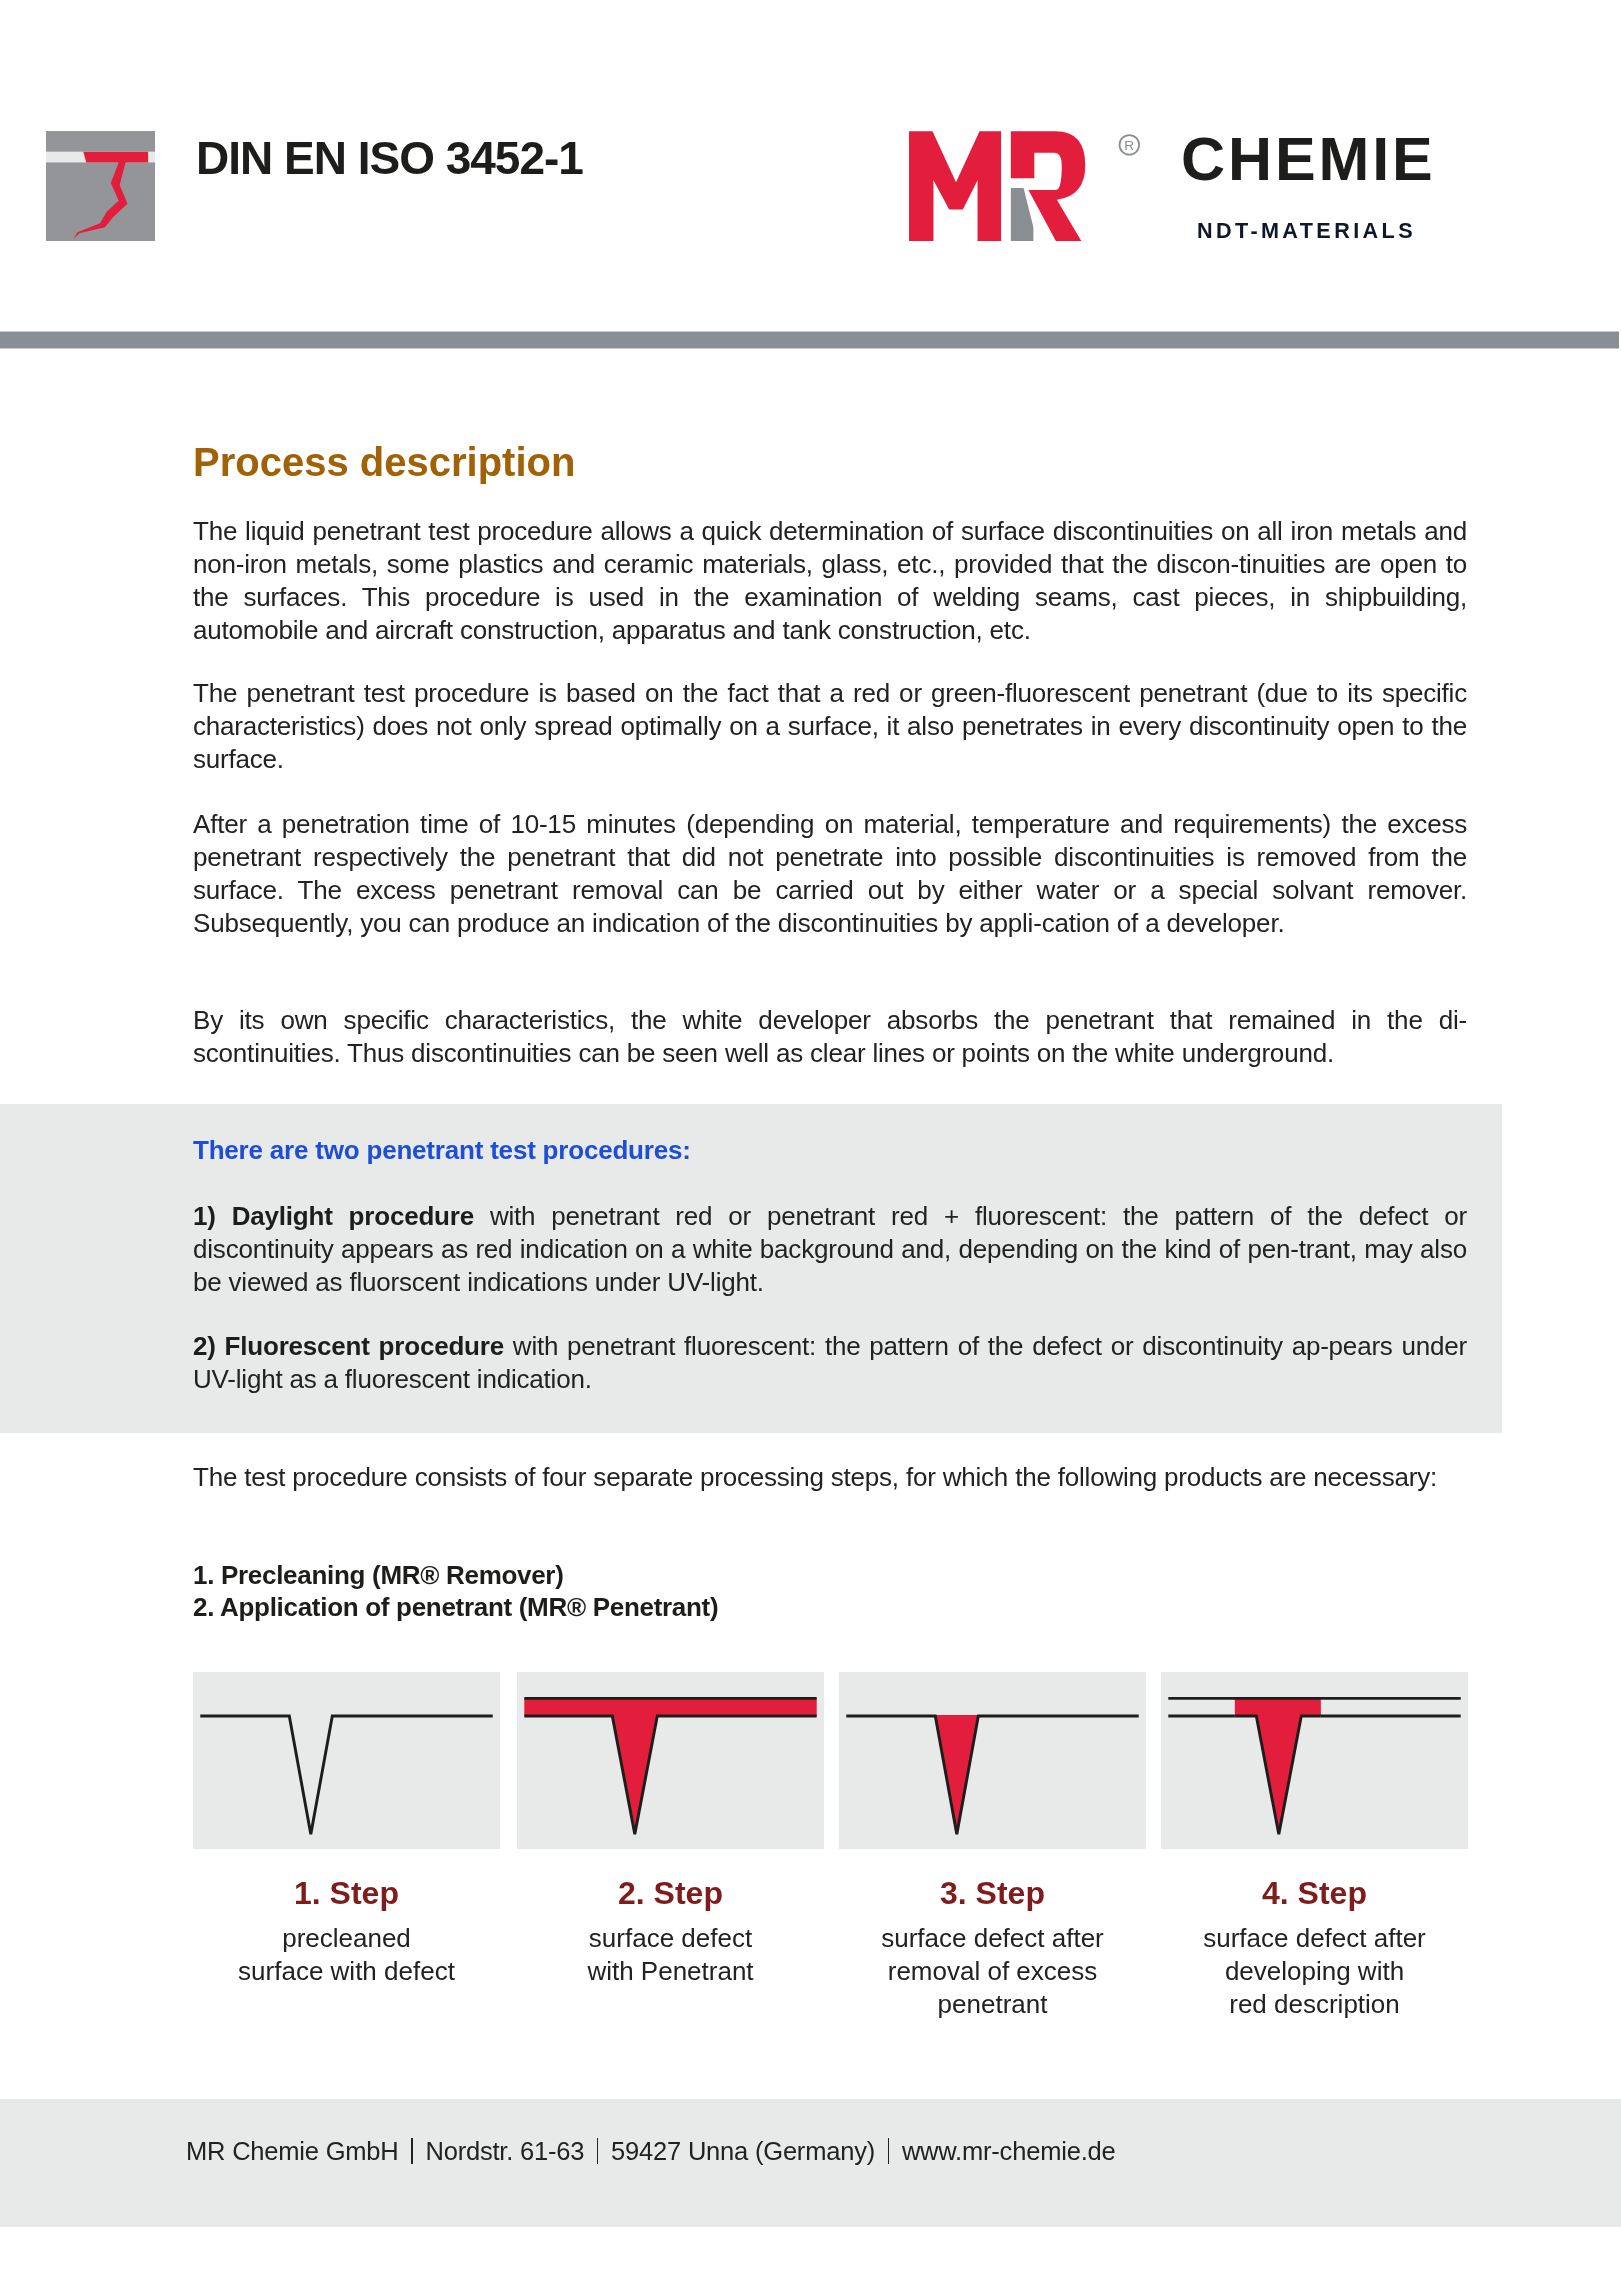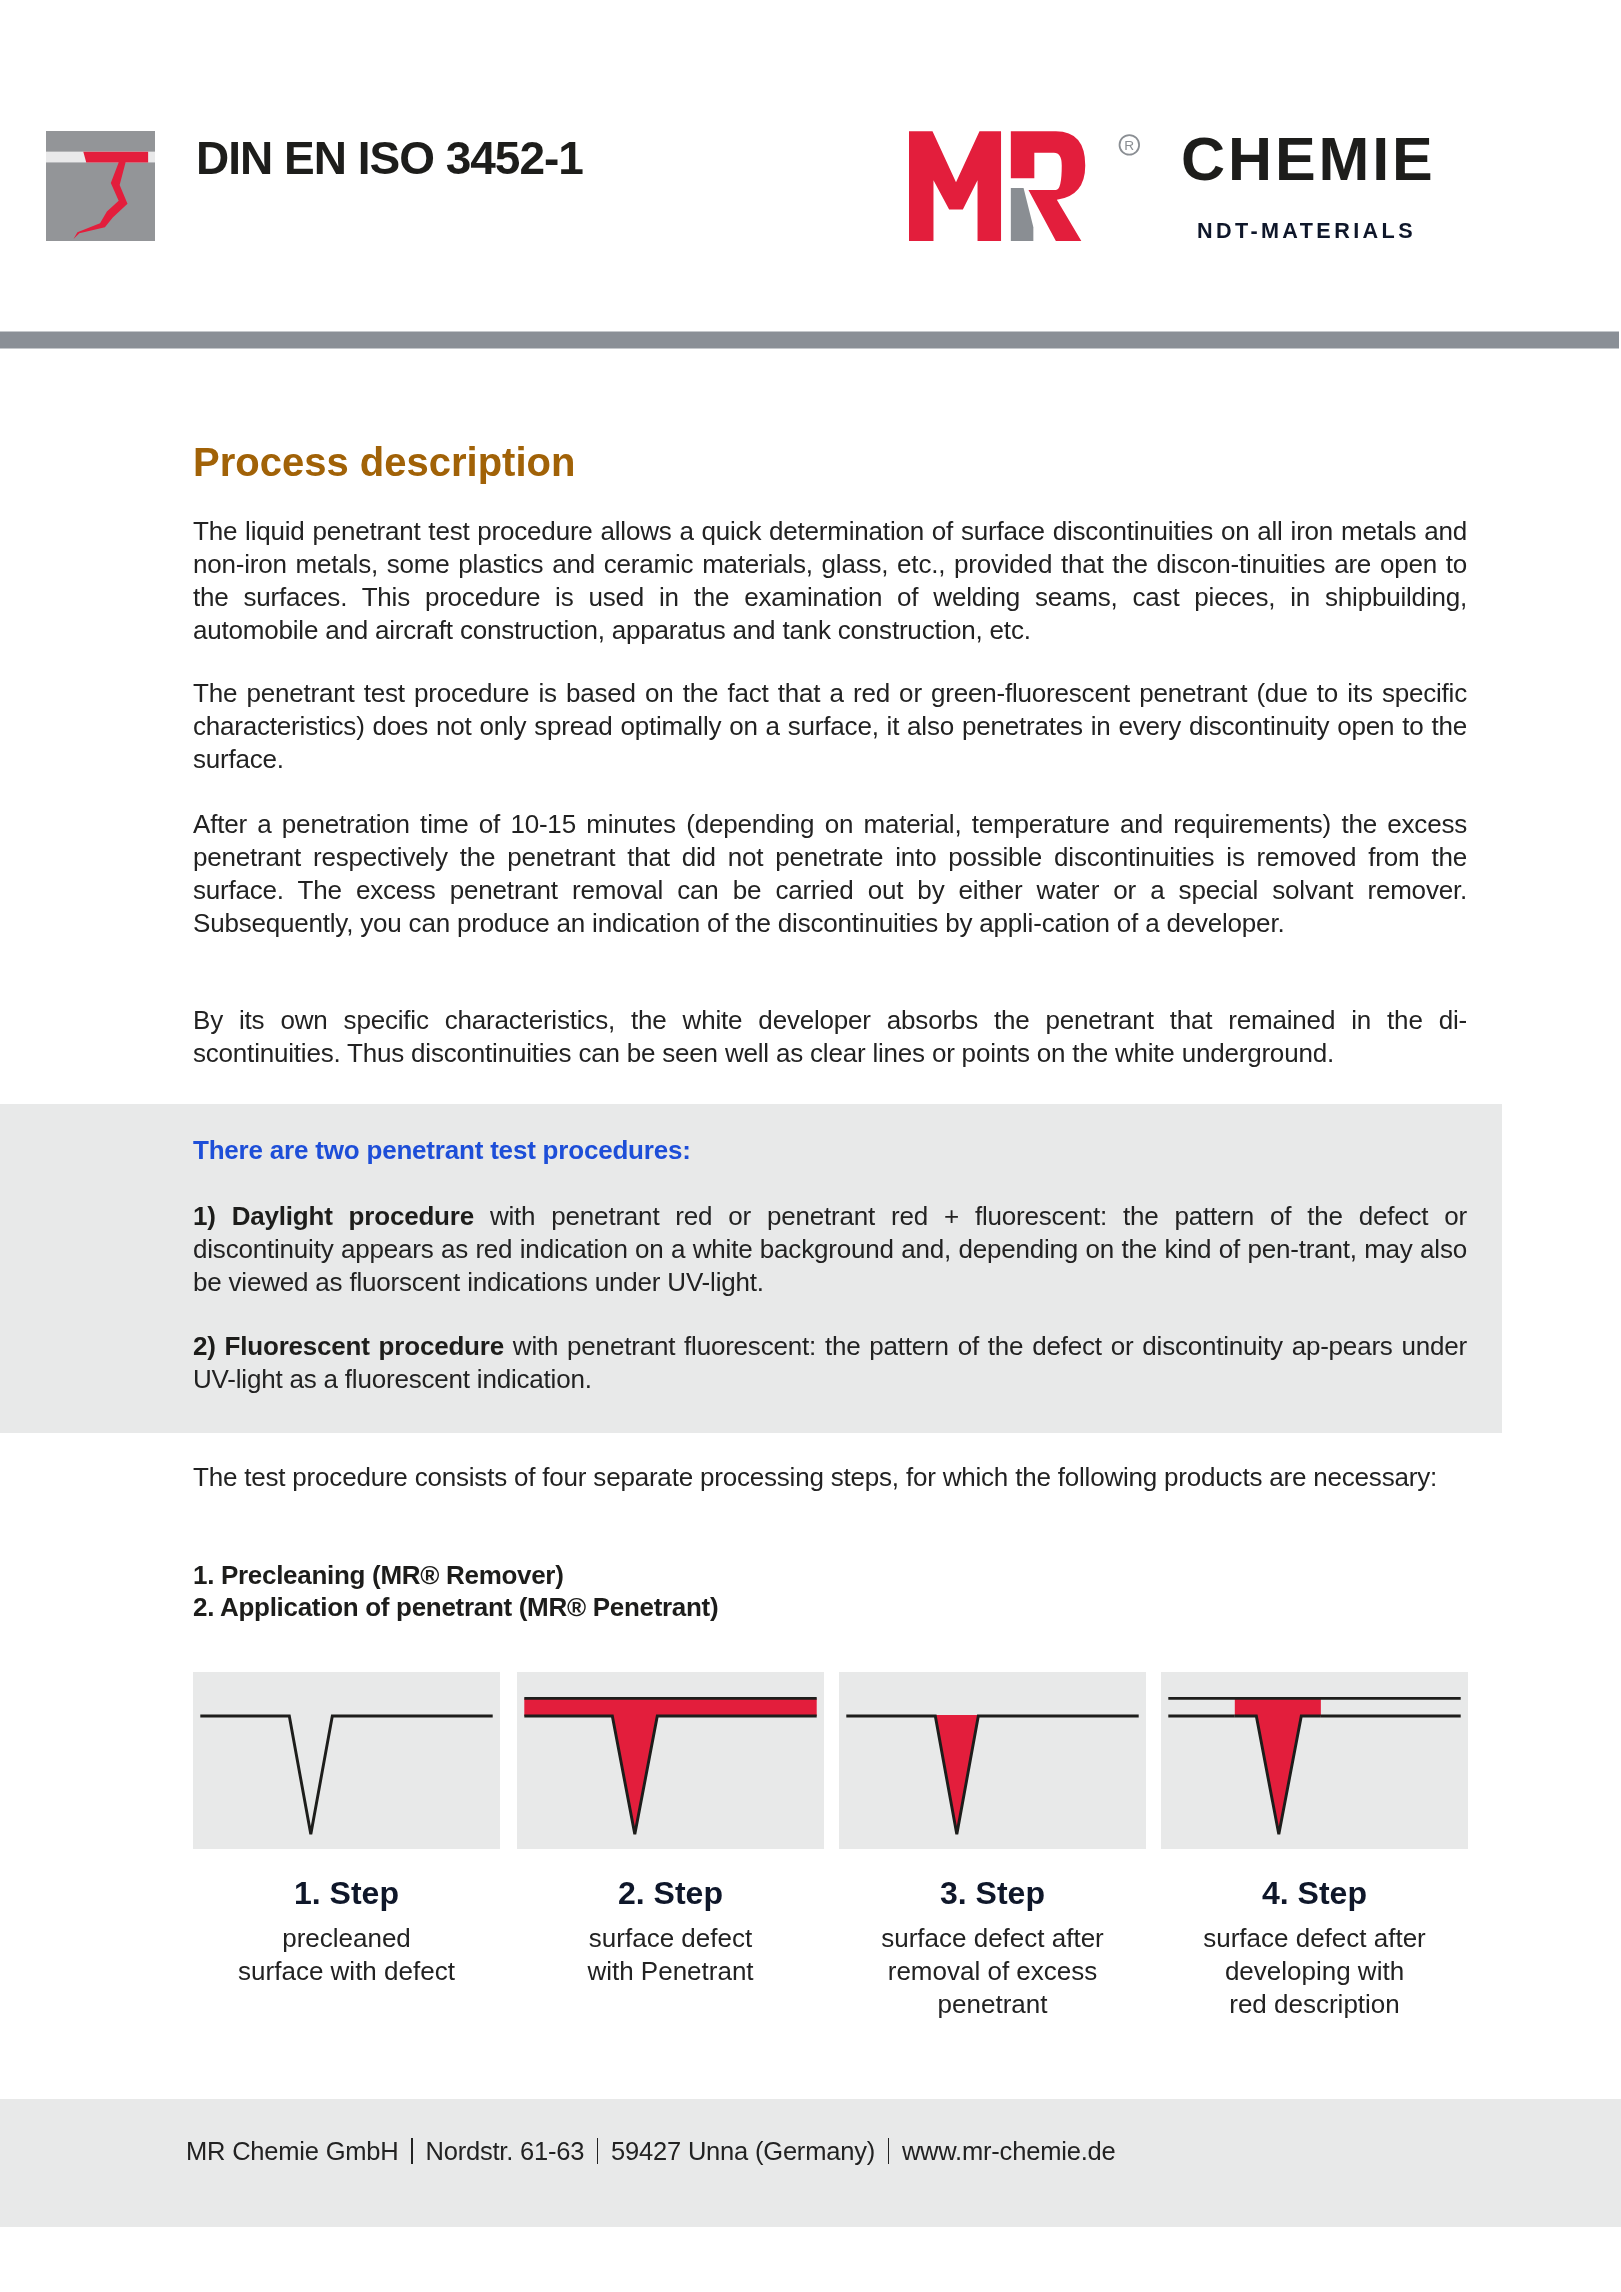--- a/index.html
+++ b/index.html
@@ -21,21 +21,21 @@
   .content { left:193px; width:1274px; }
   .h2 { font-weight:bold; font-size:40px; line-height:39px; color:#a16207; }
   .p { font-size:26px; line-height:33px; text-align:justify; color:#222; letter-spacing:-0.2px; }
   .p b { color:#1d1d1b; }
   #gray-box { left:0; top:1104px; width:1502px; height:329px; background:#e8e9e9; }
   #steps-grid .col { position:absolute; font-weight:bold; font-size:26px; line-height:33px; color:#1d1d1b; letter-spacing:-0.3px; white-space:nowrap; }
 
   
   .diagram { position:absolute; top:1672px; width:307px; height:177px; background:#e8e9e9; }
   .diagram svg { width:100%; height:100%; display:block; }
-  .step-title { position:absolute; top:1874px; width:307px; text-align:center; font-weight:bold; font-size:32px; line-height:39px; color:#0f172a; }
+  .step-title { position:absolute; top:1874px; width:307px; text-align:center; font-weight:bold; font-size:32px; line-height:39px; color:#7f1d1d; }
   .step-desc { position:absolute; top:1922px; width:307px; text-align:center; font-size:26px; line-height:33px; color:#222; }
 
   
   #footer { left:0; top:2099px; width:1621px; height:128px; background:#e8e9e9; }
   #footer-text { left:186px; top:2135px; font-size:25.5px; line-height:33px; color:#222; letter-spacing:-0.2px; white-space:nowrap; }
   .sep { display:inline-block; width:1.5px; height:25.5px; background:#222; margin:0 12.7px; vertical-align:-3.9px; }
 </style>
 </head>
 <body>
 

